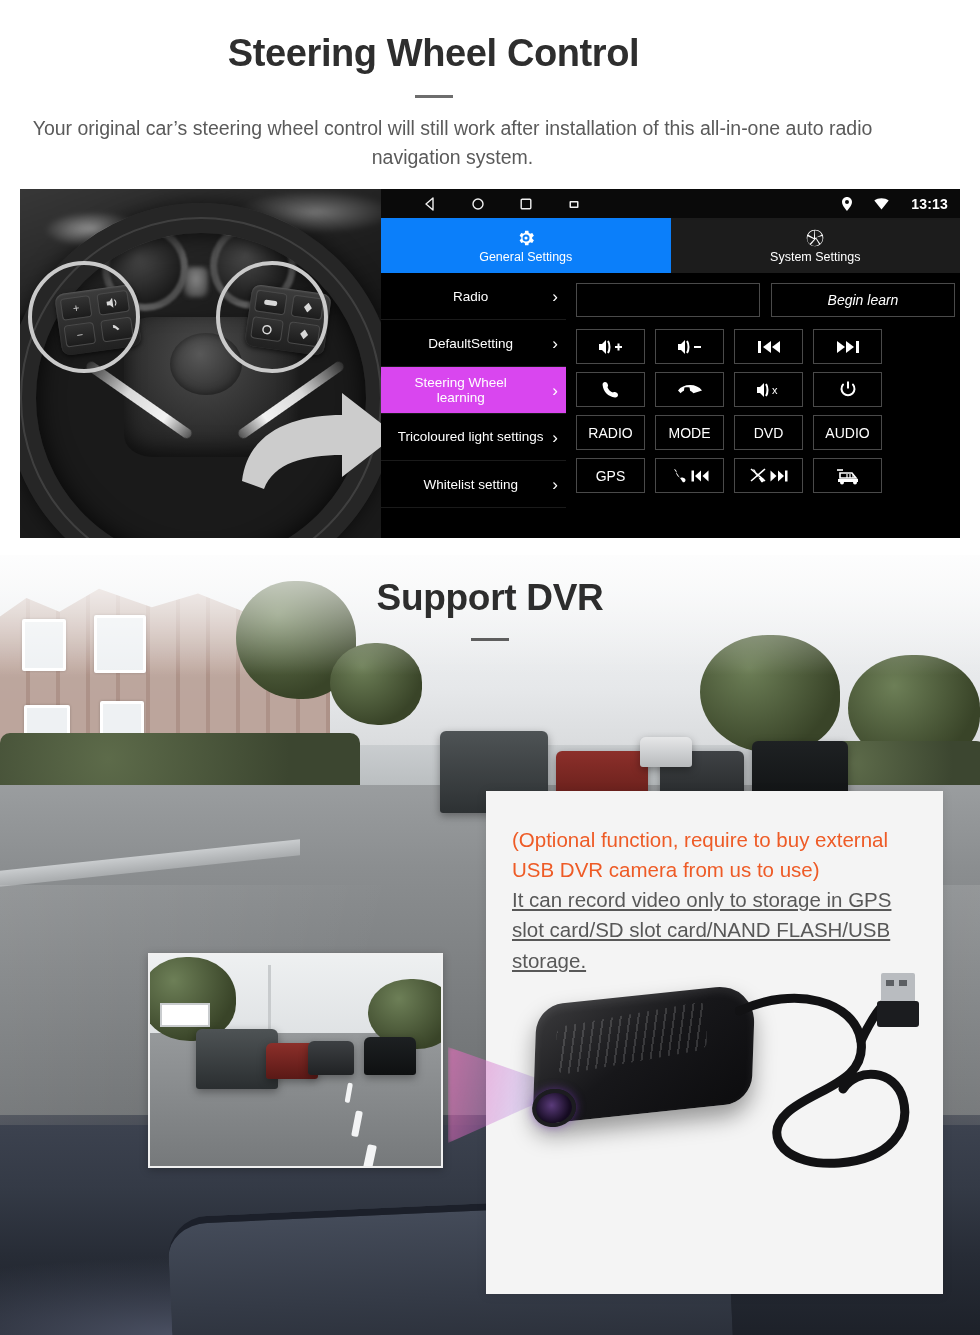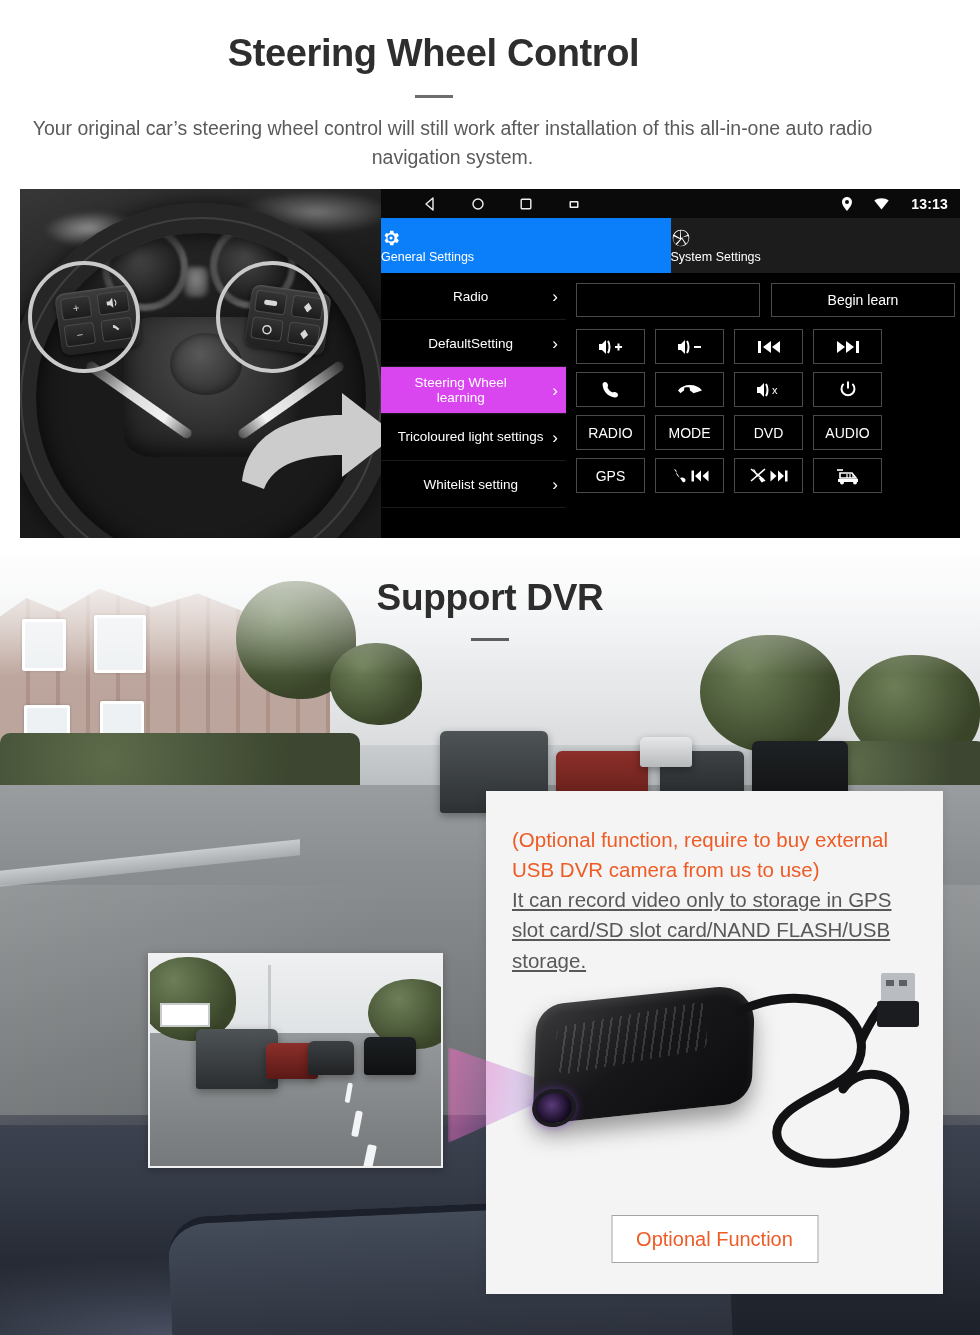--- a/index.html
+++ b/index.html
@@ -152,21 +152,21 @@
   .nav-keys { display:flex; gap:34px; margin-left:42px; align-items:center; }
   .nav-ico { width:14px; height:14px; display:block; }
   .status-right {
     position:absolute; right:12px; top:0; height:29px;
     display:flex; align-items:center; gap:22px;
   }
   .status-time { font-size:14px; font-weight:bold; letter-spacing:.2px; }
 
   .tabs { display:flex; height: 55px; }
   .tab {
-    flex:1; display:flex; flex-direction:column; align-items:flex-start; justify-content:center;
+    flex:1; display:flex; flex-direction:column; align-items:center; justify-content:center;
     gap:2px; background:#1c1c1c; cursor:pointer;
   }
   .tab.active { background:#0b7ffa; }
   .tab-label { font-size:12.5px; }
   .tab-ico { width:20px; height:20px; display:block; }
 
   .au-body { display:flex; height:265px; }
   .au-menu { width:185px; background:#000; flex:0 0 185px; }
   .menu-item {
     height:47px; display:flex; align-items:center; justify-content:space-between;
@@ -179,21 +179,21 @@
   .chev { font-size:17px; line-height:1; color:#fff; font-weight:300; margin-left:2px; }
 
   .au-right { flex:1; padding:10px 10px 0 10px; }
   .learn-row { display:flex; gap:11px; margin-bottom:12px; }
   .learn-box {
     height:34px; border:1px solid #4a4a4a; background:#000;
     display:flex; align-items:center; justify-content:center;
     font-size:14px; color:#fff; cursor:pointer;
   }
   .learn-input { flex:0 0 184px; }
-  .learn-btn { flex:0 0 184px; }
+  .learn-btn { flex:0 0 184px;font-style:italic; }
 
   .key-grid { display:flex; flex-wrap:wrap; gap:8px 10px; }
   .kbtn {
     width:69px; height:35px; border:1px solid #4a4a4a; background:#000;
     display:flex; align-items:center; justify-content:center; gap:3px;
     font-size:14px; color:#fff; cursor:pointer;
   }
   .kbtn svg { display:block; }
 
   
@@ -675,16 +675,15 @@
         <path d="M126 70 C140 40 150 30 158 24" fill="none" stroke="#121214" stroke-width="9" stroke-linecap="round"></path>
         <g>
           <rect x="146" y="2" width="34" height="30" rx="2" fill="#b9bcc0"></rect>
           <rect x="151" y="9" width="8" height="6" fill="#5c5f63"></rect>
           <rect x="164" y="9" width="8" height="6" fill="#5c5f63"></rect>
           <rect x="142" y="30" width="42" height="26" rx="3" fill="#1b1c1f"></rect>
         </g>
       </svg>
     </div>
 
-    <div class="optional-btn">Optional Function</div>
   </div>
 
 </div>
 
 </body></html>

